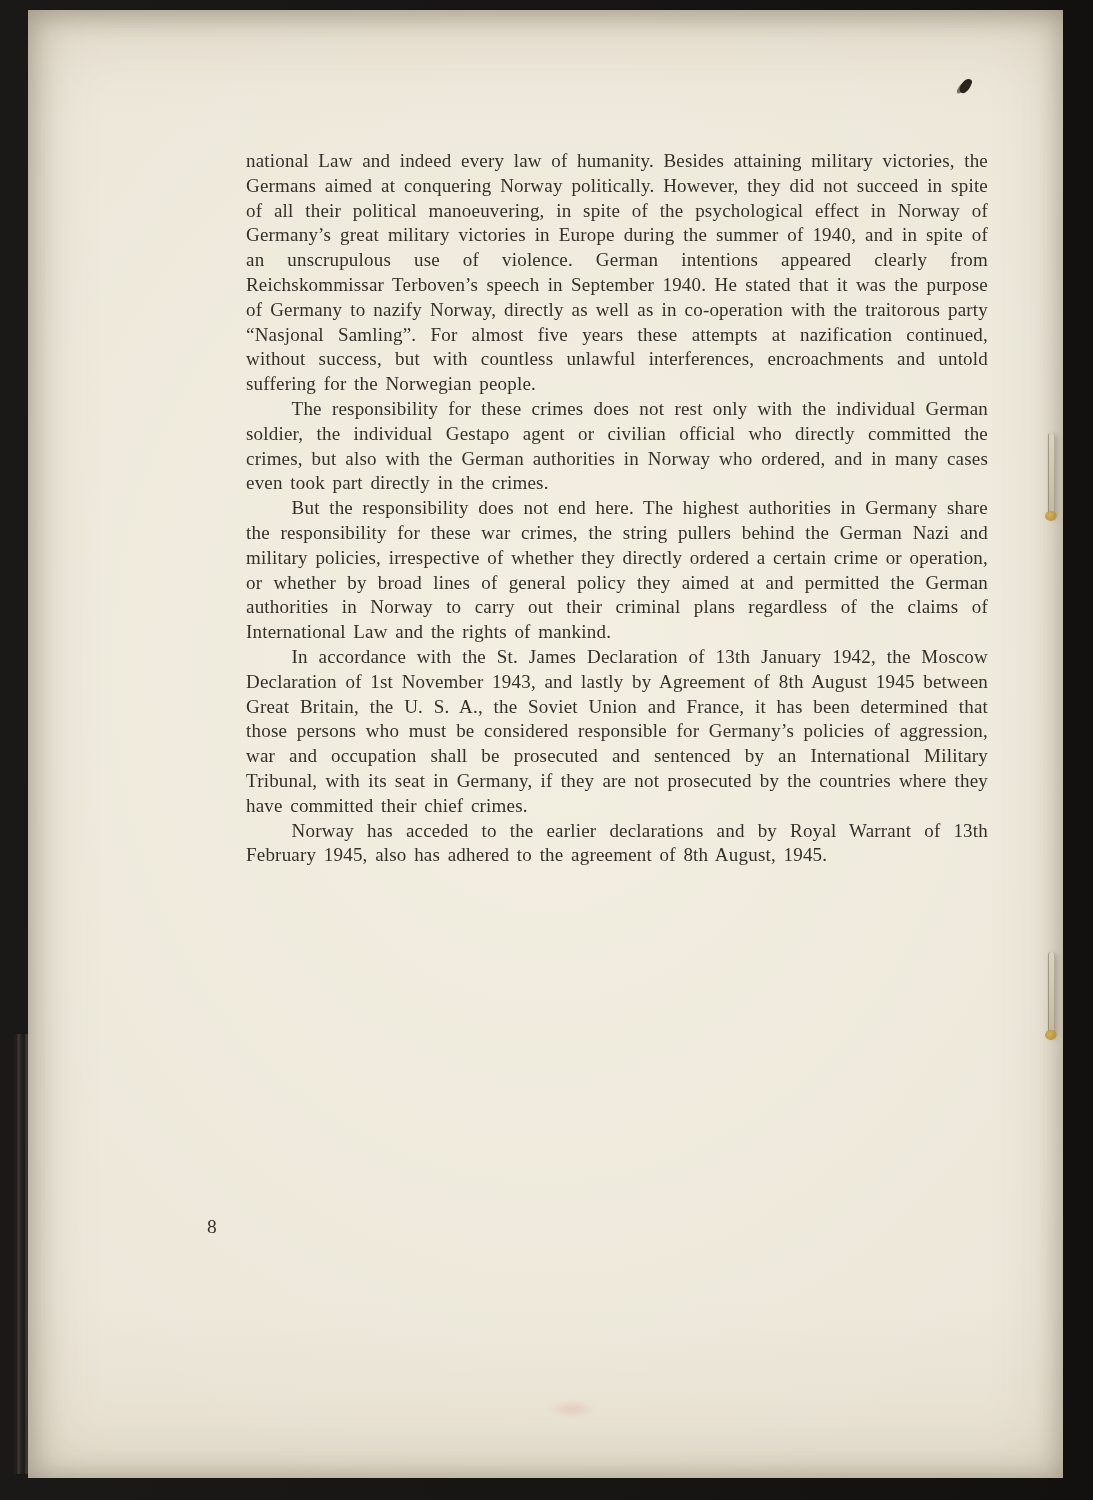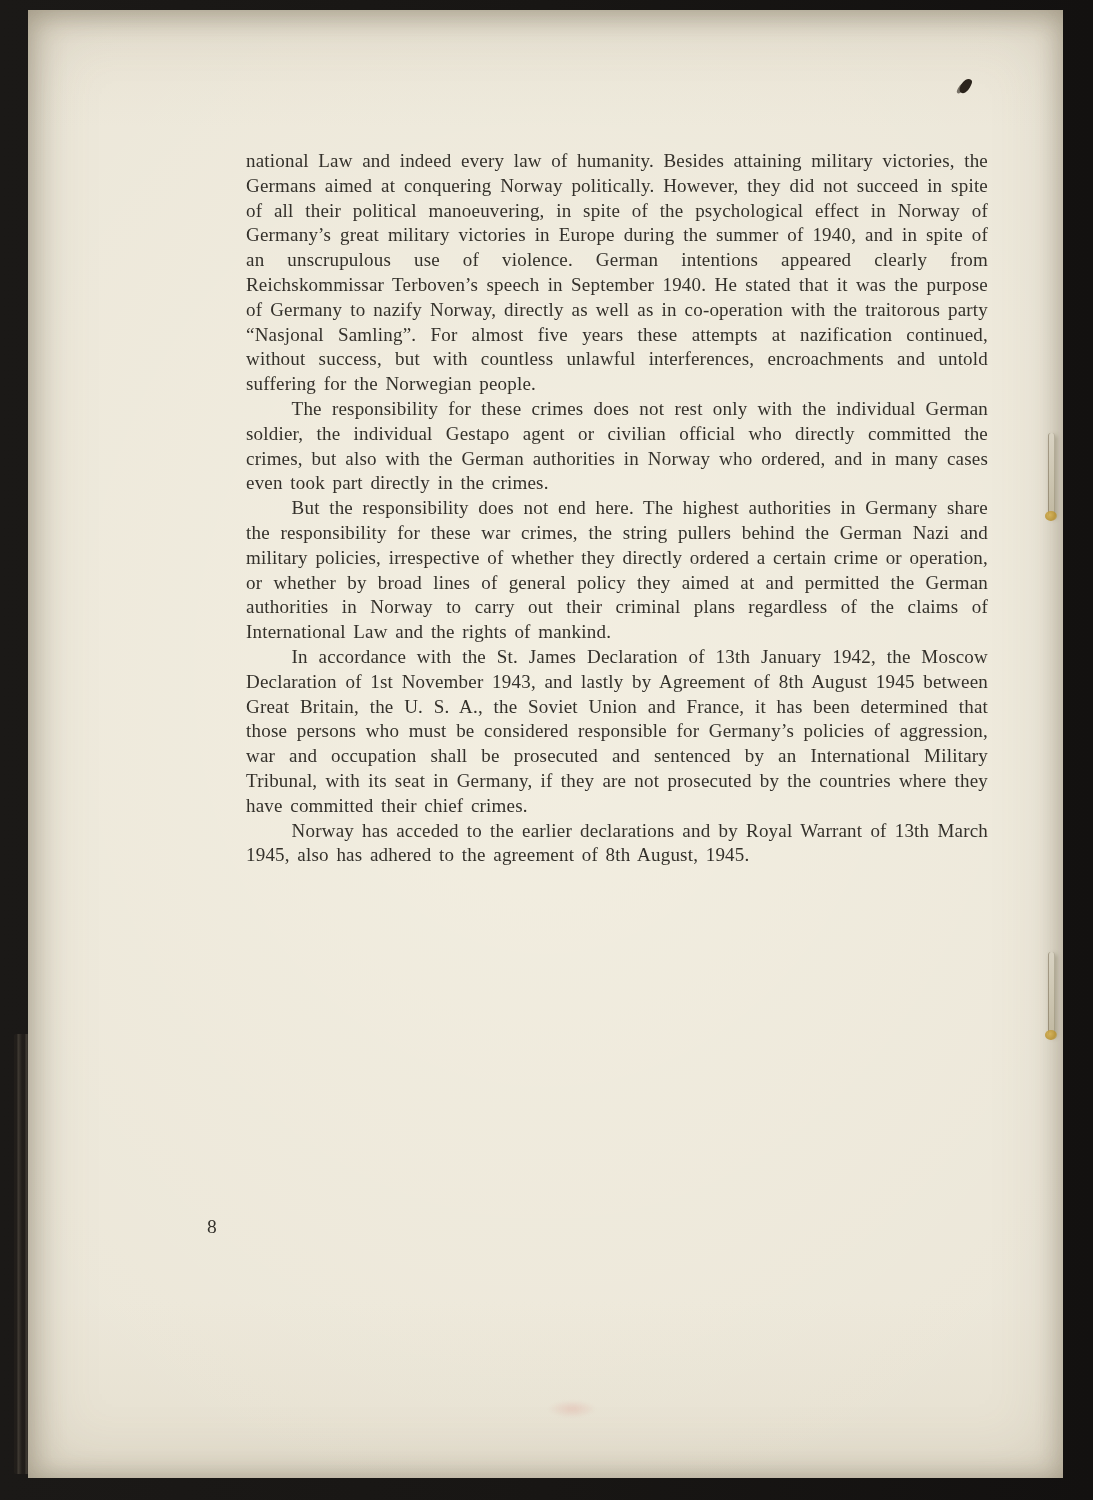--- a/index.html
+++ b/index.html
@@ -133,18 +133,18 @@
     <div class="speck"></div>
     <div class="staple staple-top"></div>
     <div class="staple staple-bottom"></div>
     <div class="smudge"></div>
 
     <div class="text-block">
       <p class="first">national Law and indeed every law of humanity.  Besides attaining military victories, the Germans aimed at conquering Norway politically.  However, they did not succeed in spite of all their political manoeuvering, in spite of the psychological effect in Norway of Germany’s great military victories in Europe during the summer of 1940, and in spite of an unscrupulous use of violence.  German intentions appeared clearly from Reichskommissar Terboven’s speech in September 1940.  He stated that it was the purpose of Germany to nazify Norway, directly as well as in co-operation with the traitorous party “Nasjonal Samling”.  For almost five years these attempts at nazification continued, without success, but with countless unlawful interferences, encroachments and untold suffering for the Norwegian people.</p>
       <p>The responsibility for these crimes does not rest only with the individual German soldier, the individual Gestapo agent or civilian official who directly committed the crimes, but also with the German authorities in Norway who ordered, and in many cases even took part directly in the crimes.</p>
       <p>But the responsibility does not end here.  The highest authorities in Germany share the responsibility for these war crimes, the string pullers behind the German Nazi and military policies, irrespective of whether they directly ordered a certain crime or operation, or whether by broad lines of general policy they aimed at and permitted the German authorities in Norway to carry out their criminal plans regardless of the claims of International Law and the rights of mankind.</p>
       <p>In accordance with the St. James Declaration of 13th January 1942, the Moscow Declaration of 1st November 1943, and lastly by Agreement of 8th August 1945 between Great Britain, the U. S. A., the Soviet Union and France, it has been determined that those persons who must be considered responsible for Germany’s policies of aggression, war and occupation shall be prosecuted and sentenced by an International Military Tribunal, with its seat in Germany, if they are not prosecuted by the countries where they have committed their chief crimes.</p>
-      <p>Norway has acceded to the earlier declarations and by Royal Warrant of 13th March 1945, also has adhered to the agreement of 8th August, 1945.</p>
+      <p>Norway has acceded to the earlier declarations and by Royal Warrant of 13th February 1945, also has adhered to the agreement of 8th August, 1945.</p>
     </div>
 
     <div class="page-number">8</div>
   </div>
 </div>
 
 </body></html>

